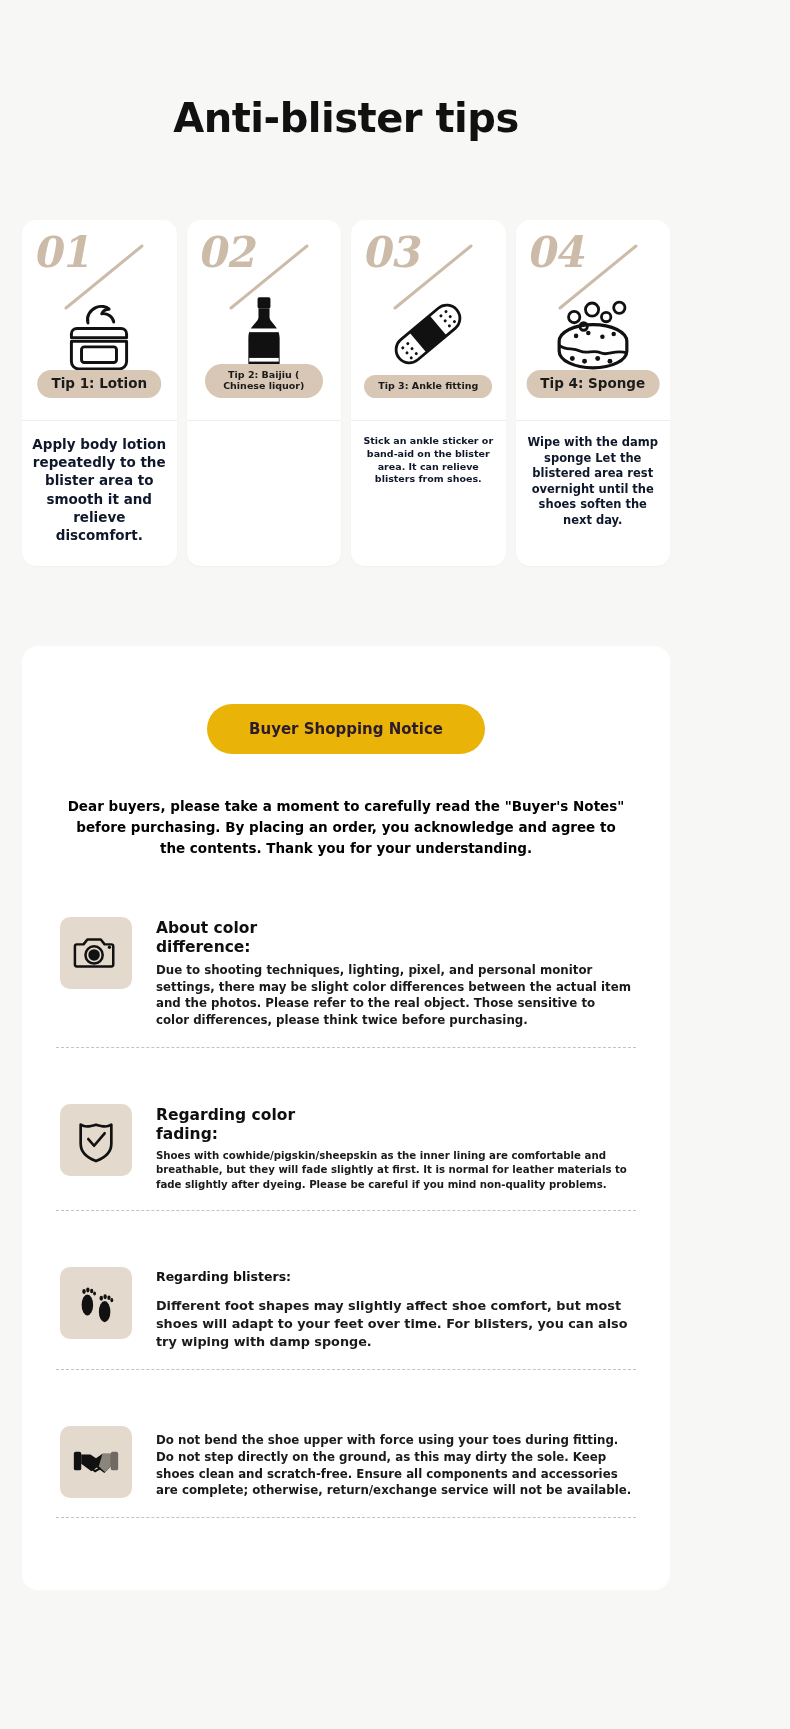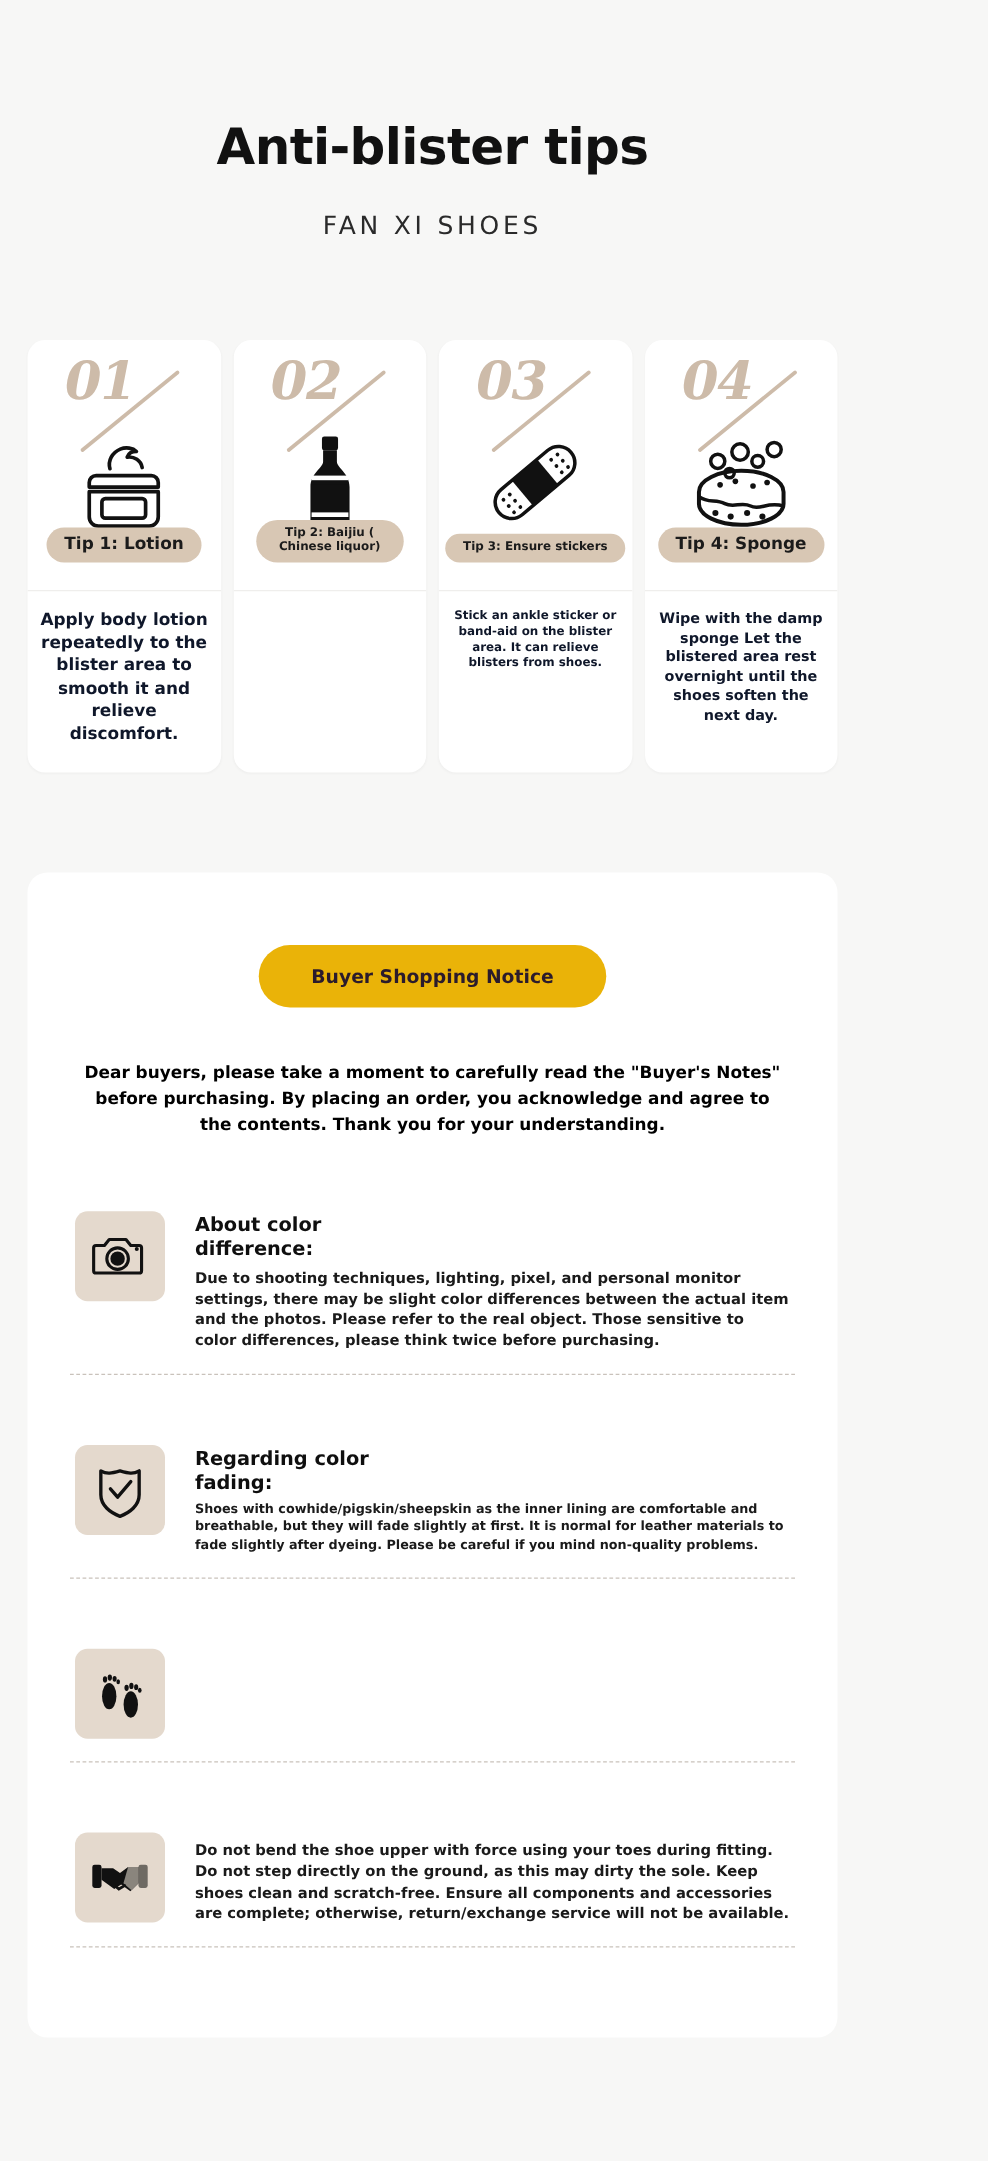--- a/index.html
+++ b/index.html
@@ -50,21 +50,21 @@
     position: relative;
     height: 200px;
     padding: 14px 10px 0 10px;
     display: flex;
     flex-direction: column;
     align-items: center;
   }
   .tip-num {
     position: absolute;
     top: 8px;
-    left: 30px;
+    left: 14px;
     font-size: 42px;
     font-style: italic;
     font-weight: bold;
     color: #cdbba9;
     font-family: "DejaVu Serif", serif;
     letter-spacing: -1px;
   }
   .tip-slash {
     position: absolute;
     top: 22px;
@@ -176,21 +176,20 @@
   }
   .gap-tall { height: 36px; }
 </style>
 </head>
 <body>
 
 <div class="page">
 
   <div class="header">
     <div class="main-title">Anti-blister tips</div>
-    <div class="sub-title">FAN XI SHOES</div>
   </div>
 
   <div class="tips-row">
 
     <div class="tip-card">
       <div class="tip-top">
         <div class="tip-num">01</div>
         <svg class="tip-slash" viewBox="0 0 90 72">
           <line x1="82" y1="4" x2="6" y2="66" stroke="#cdbba9" stroke-width="3" stroke-linecap="round"></line>
         </svg>
@@ -251,21 +250,21 @@
                 <circle cx="73" cy="44" r="1.6"></circle>
                   <circle cx="80" cy="44" r="1.6"></circle>
                 <circle cx="73" cy="51" r="1.6"></circle>
                   <circle cx="80" cy="51" r="1.6"></circle>
                 <circle cx="73" cy="58" r="1.6"></circle>
                   <circle cx="80" cy="58" r="1.6"></circle>
               </g>
             </g>
           </svg>
         </div>
-        <div class="tip-pill mid">Tip 3: Ensure stickers</div>
+        <div class="tip-pill mid">Tip 3: Ankle fitting</div>
       </div>
       <div class="tip-divider"></div>
       <div class="tip-desc s10">Stick an ankle sticker or band-aid on the blister area. It can relieve blisters from shoes.</div>
     </div>
 
     <div class="tip-card">
       <div class="tip-top">
         <div class="tip-num">04</div>
         <svg class="tip-slash" viewBox="0 0 90 72">
           <line x1="82" y1="4" x2="6" y2="66" stroke="#cdbba9" stroke-width="3" stroke-linecap="round"></line>
@@ -356,20 +355,24 @@
               <ellipse cx="13.5" cy="10.5" rx="1.8" ry="2.6"></ellipse>
               <ellipse cx="17.5" cy="11.5" rx="1.7" ry="2.4"></ellipse>
               <ellipse cx="20.5" cy="14" rx="1.5" ry="2.1"></ellipse>
               <ellipse cx="31" cy="33" rx="6" ry="11"></ellipse>
               <ellipse cx="27.5" cy="19" rx="1.8" ry="2.6"></ellipse>
               <ellipse cx="31.5" cy="17.5" rx="1.8" ry="2.6"></ellipse>
               <ellipse cx="35.5" cy="18.5" rx="1.7" ry="2.4"></ellipse>
               <ellipse cx="38.5" cy="21" rx="1.5" ry="2.1"></ellipse>
             </svg>
           </div>
+          <div class="notice-text">
+            <div class="notice-heading h13">Regarding blisters:</div>
+            <div class="notice-body b13">Different foot shapes may slightly affect shoe comfort, but most shoes will adapt to your feet over time. For blisters, you can also try wiping with damp sponge.</div>
+          </div>
         </div>
         <div class="notice-sep"></div>
       </div>
 
       <div class="notice-item">
         <div class="gap-tall"></div>
         <div class="notice-item-inner">
           <div class="notice-icon-box">
             <svg width="48" height="42" viewBox="0 0 52 42">
               <rect x="2" y="10" width="8" height="20" rx="2" fill="#111"></rect>

